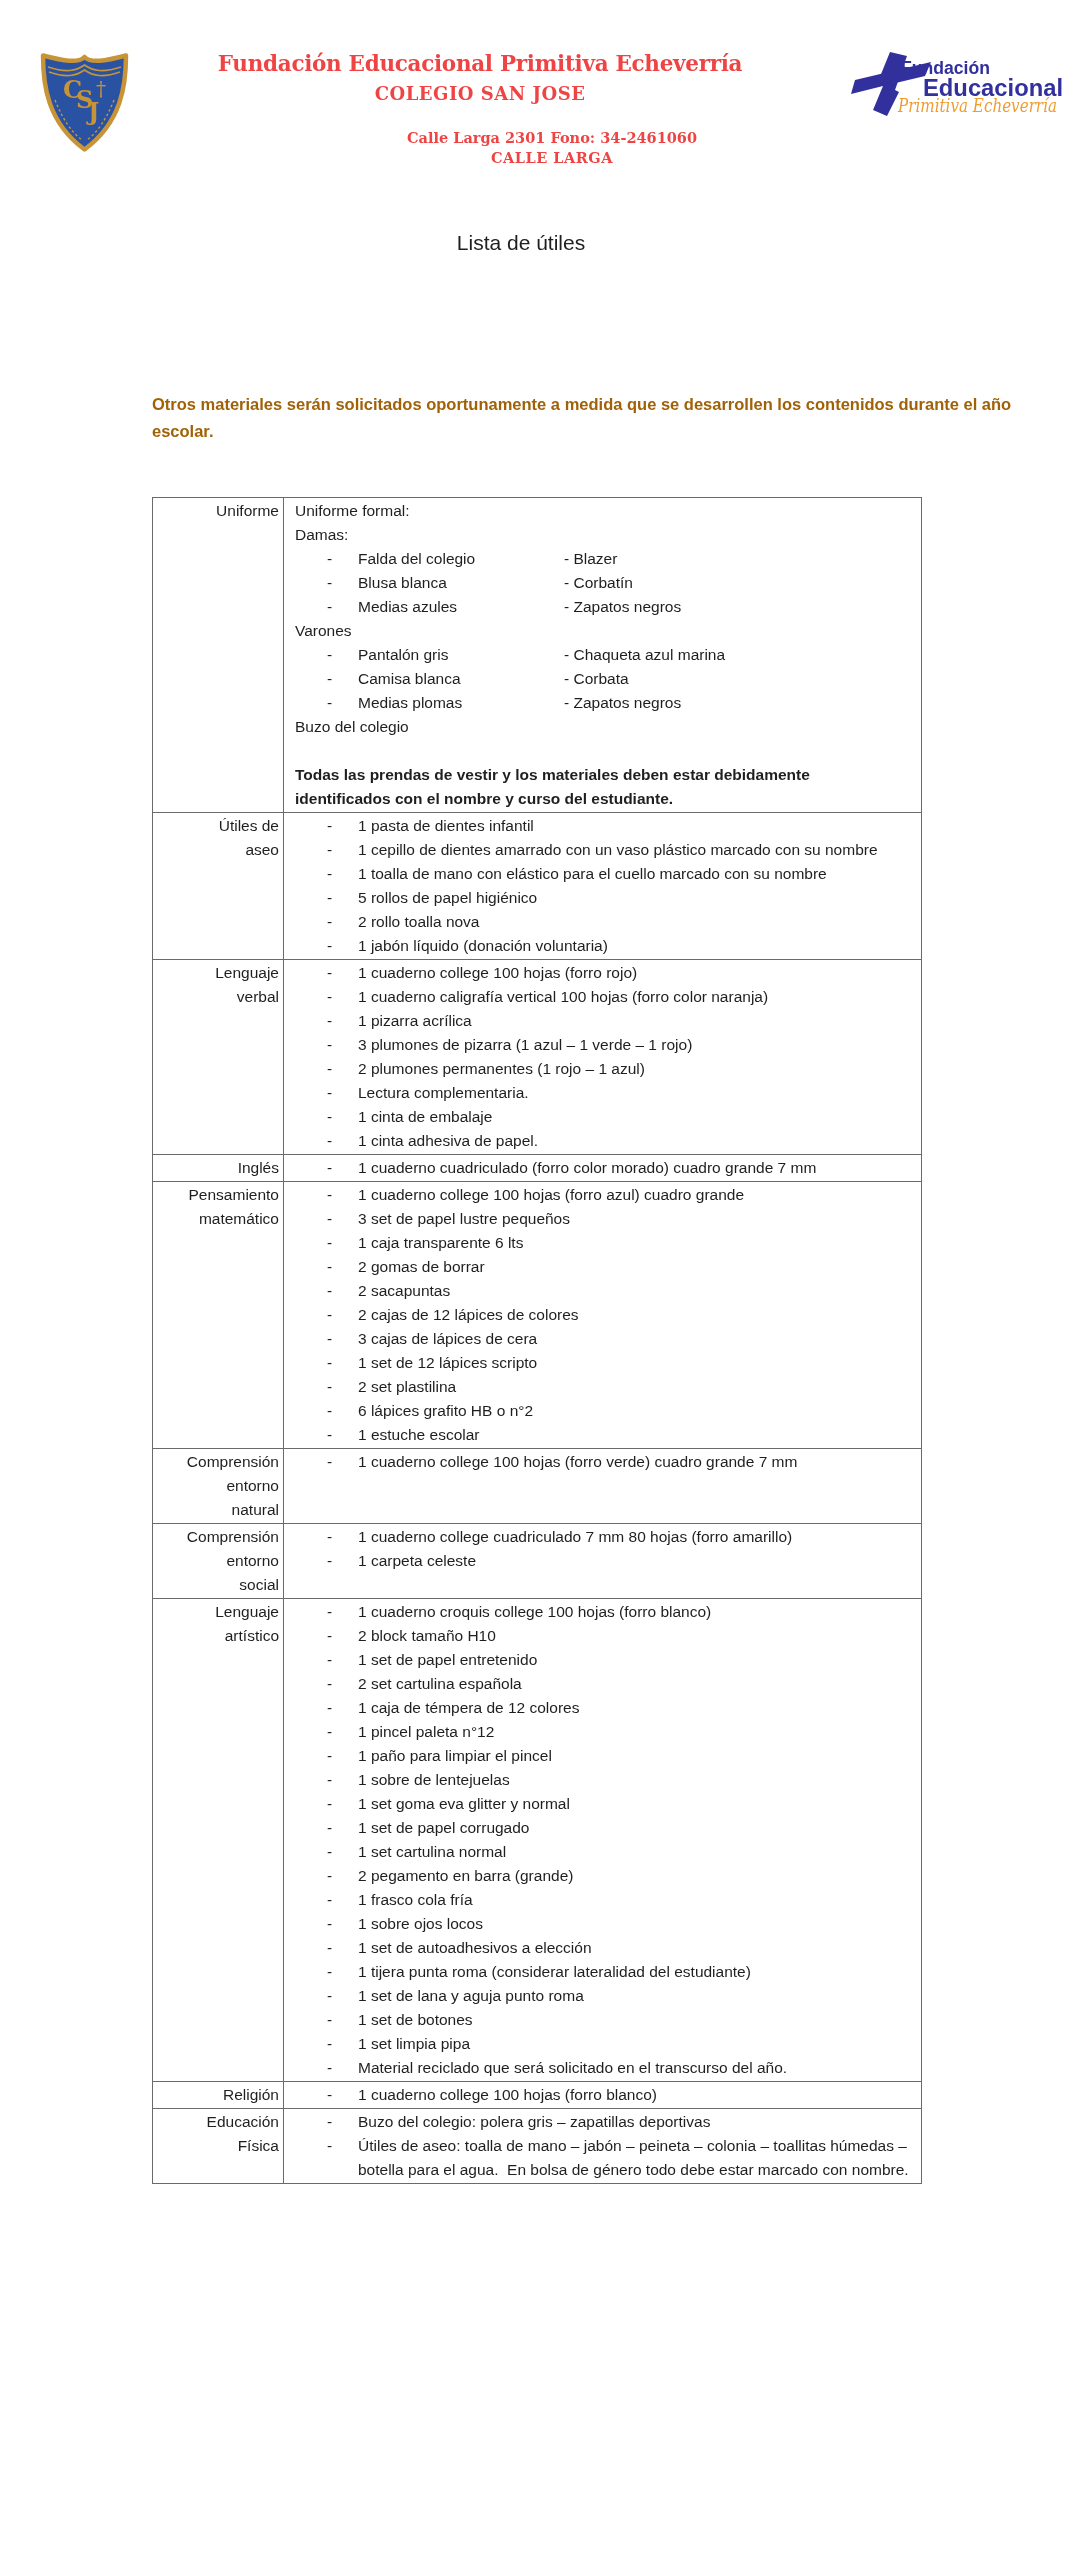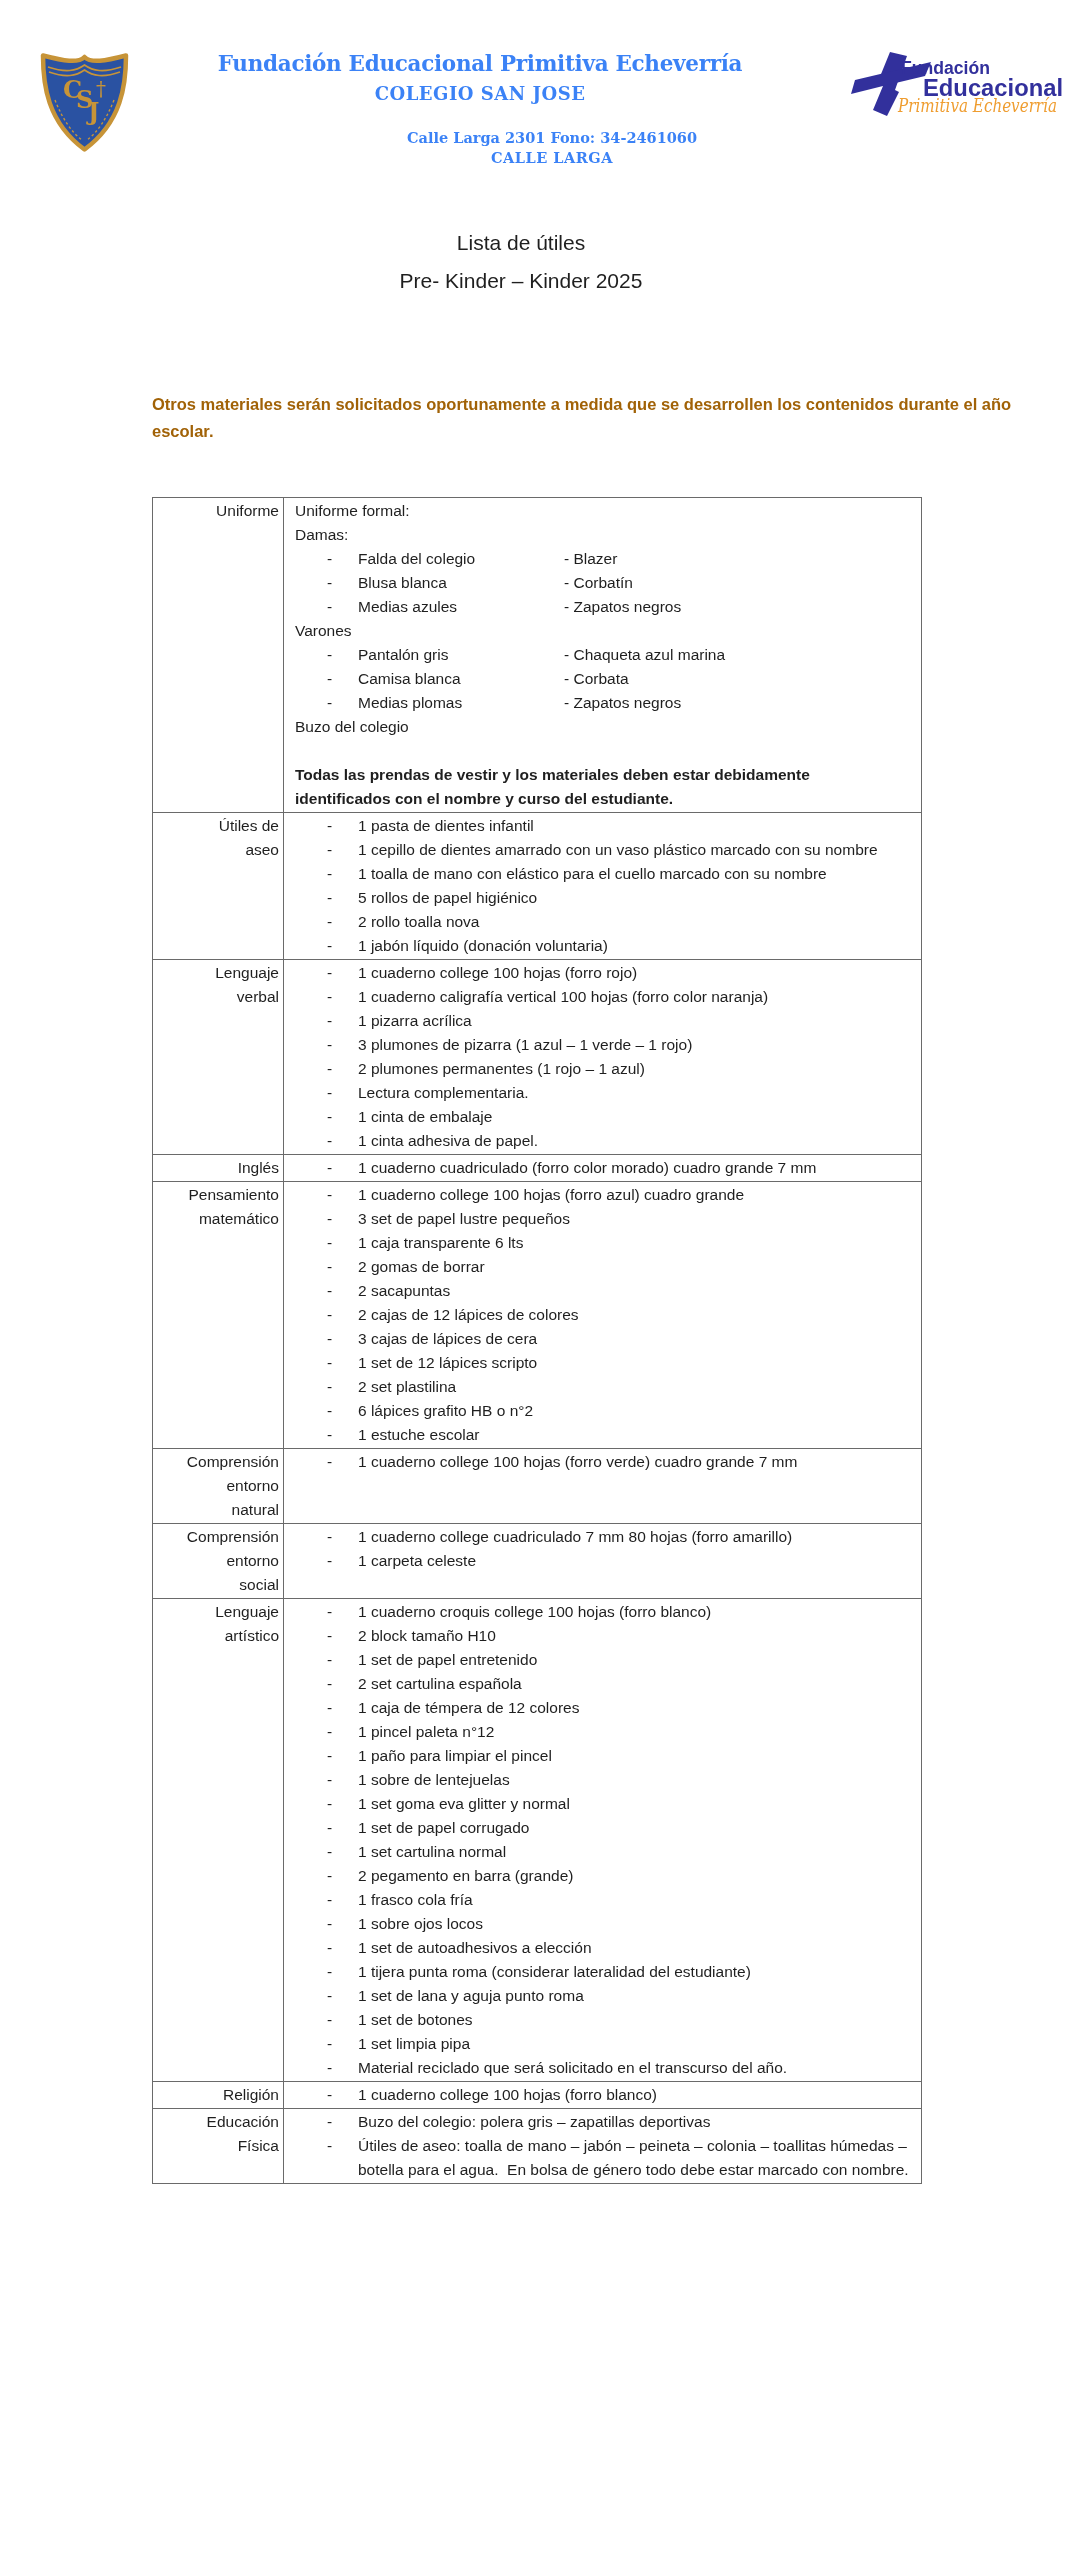--- a/index.html
+++ b/index.html
@@ -2,21 +2,21 @@
 <html><head>
 <meta charset="utf-8">
 <style>
   html,body{margin:0;padding:0;background:#ffffff;}
   .page{position:relative;width:1075px;height:2560px;background:#ffffff;overflow:hidden;
         font-family:"Liberation Sans",sans-serif;color:#1f1f1f;}
 
   
   .shield-logo{position:absolute;left:38px;top:50px;width:93px;height:104px;}
   .hdr-center{position:absolute;left:160px;top:50px;width:640px;text-align:center;
-              font-family:"DejaVu Serif",serif;font-weight:bold;color:#3b82f6;}
+              font-family:"DejaVu Serif",serif;font-weight:bold;color:#ef4444;}
   .hdr-line1{font-size:21.5px;line-height:27px;letter-spacing:-0.3px;}
   .hdr-line2{font-size:18px;line-height:27px;margin-top:3px;letter-spacing:0.5px;}
   .hdr-line3{font-size:14.5px;line-height:21px;margin-top:20px;position:relative;left:72px;}
   .hdr-line4{font-size:14.5px;line-height:19px;position:relative;left:72px;letter-spacing:0.5px;}
   .fund-logo{position:absolute;left:843px;top:46px;width:228px;height:76px;}
 
   
   .doc-title{position:absolute;left:136px;top:231px;width:770px;text-align:center;font-size:21px;}
   .doc-title .t1{line-height:24px;}
   .doc-title .t2{line-height:24px;margin-top:14px;}
@@ -72,21 +72,20 @@
       <path d="M47,6 L64,10 L52,44 L56,46 L44,70 L30,64 L40,40 L34,38 Z" fill="#32309c"></path>
       <path d="M8,48 L12,34 L88,16 L82,30 L40,40 Z" fill="#32309c"></path>
       <text x="58" y="28" font-family="Liberation Sans, sans-serif" font-size="18" font-weight="bold" fill="#32309c" textLength="89" lengthAdjust="spacingAndGlyphs">Fundación</text>
       <text x="80" y="50" font-family="Liberation Sans, sans-serif" font-size="24" font-weight="bold" fill="#32309c" textLength="140" lengthAdjust="spacingAndGlyphs">Educacional</text>
       <text x="55" y="66" font-family="DejaVu Serif, serif" font-size="18" font-style="italic" fill="#ef9d30" textLength="159" lengthAdjust="spacingAndGlyphs">Primitiva Echeverría</text>
     </svg>
   </div>
 
   <div class="doc-title">
     <div class="t1">Lista de útiles</div>
-    <div class="t2">Pre- Kinder – Kinder 2025</div>
   </div>
 
   <div class="intro-note">Otros materiales serán solicitados oportunamente a medida que se desarrollen los contenidos durante el año escolar.</div>
 
   <div class="stable" id="stable">
       <div class="trow">
         <div class="tlabel">
           <div>Uniforme</div>
         </div>
         <div class="tcontent">

